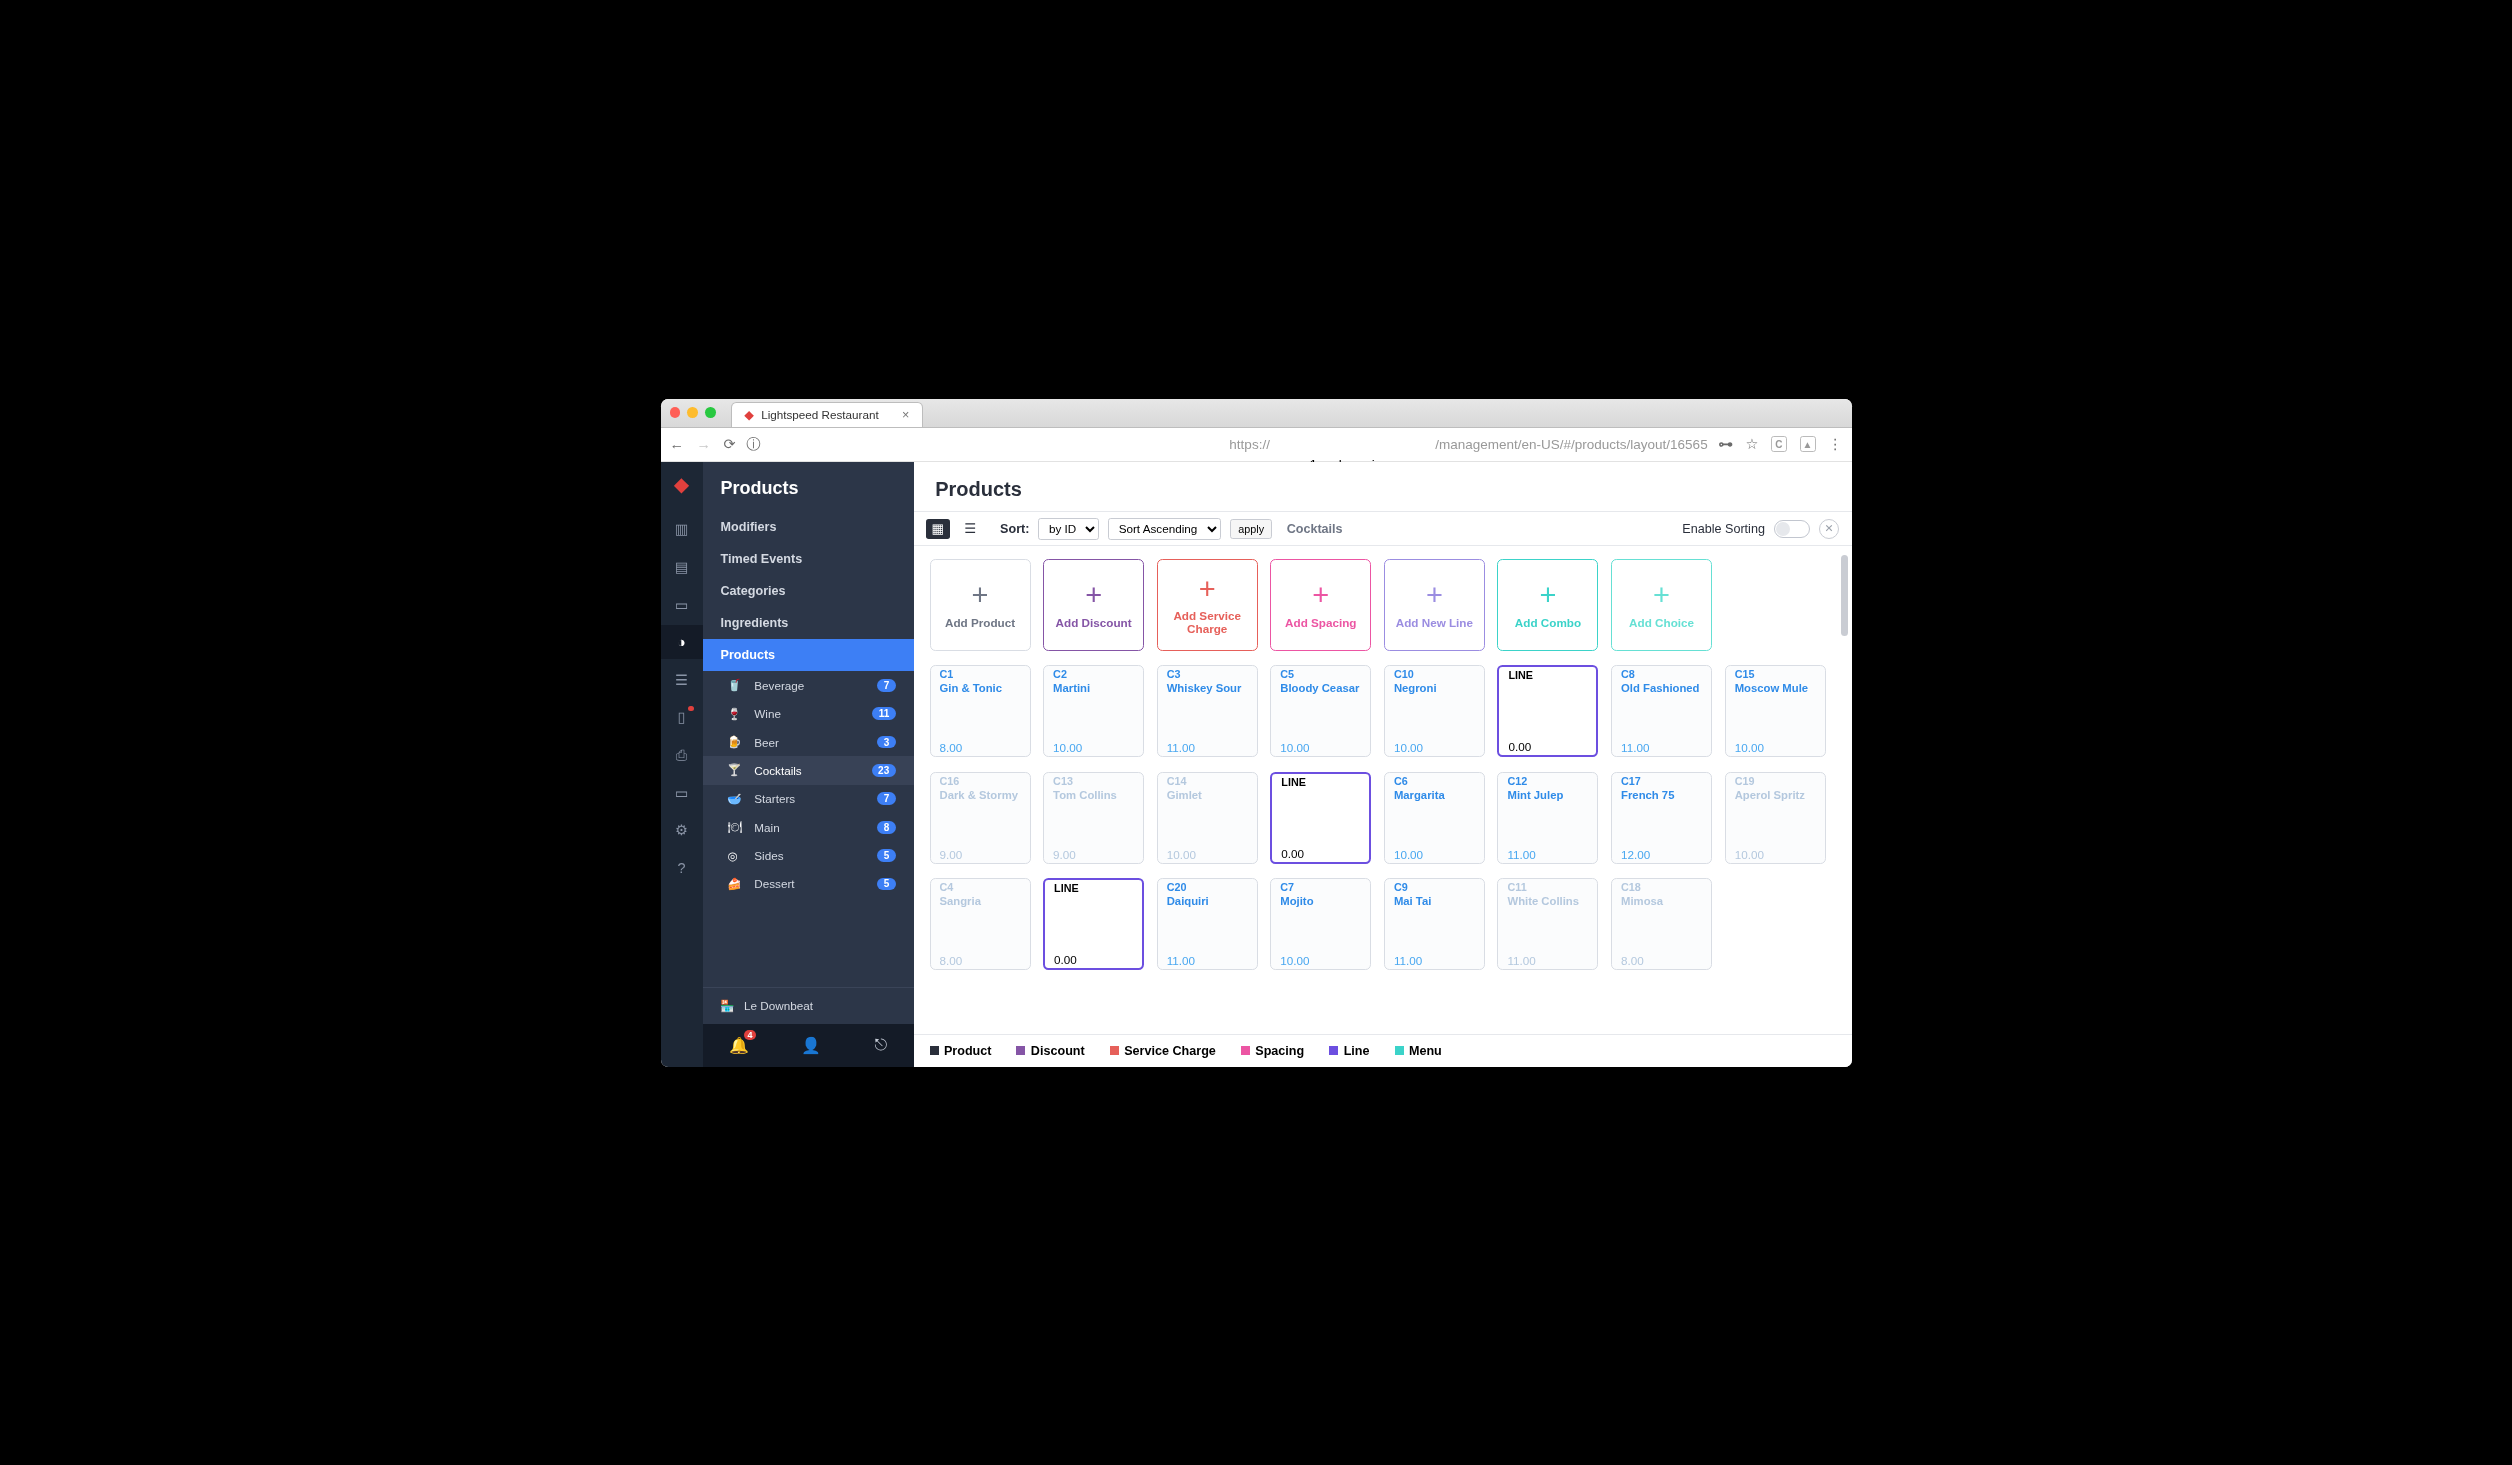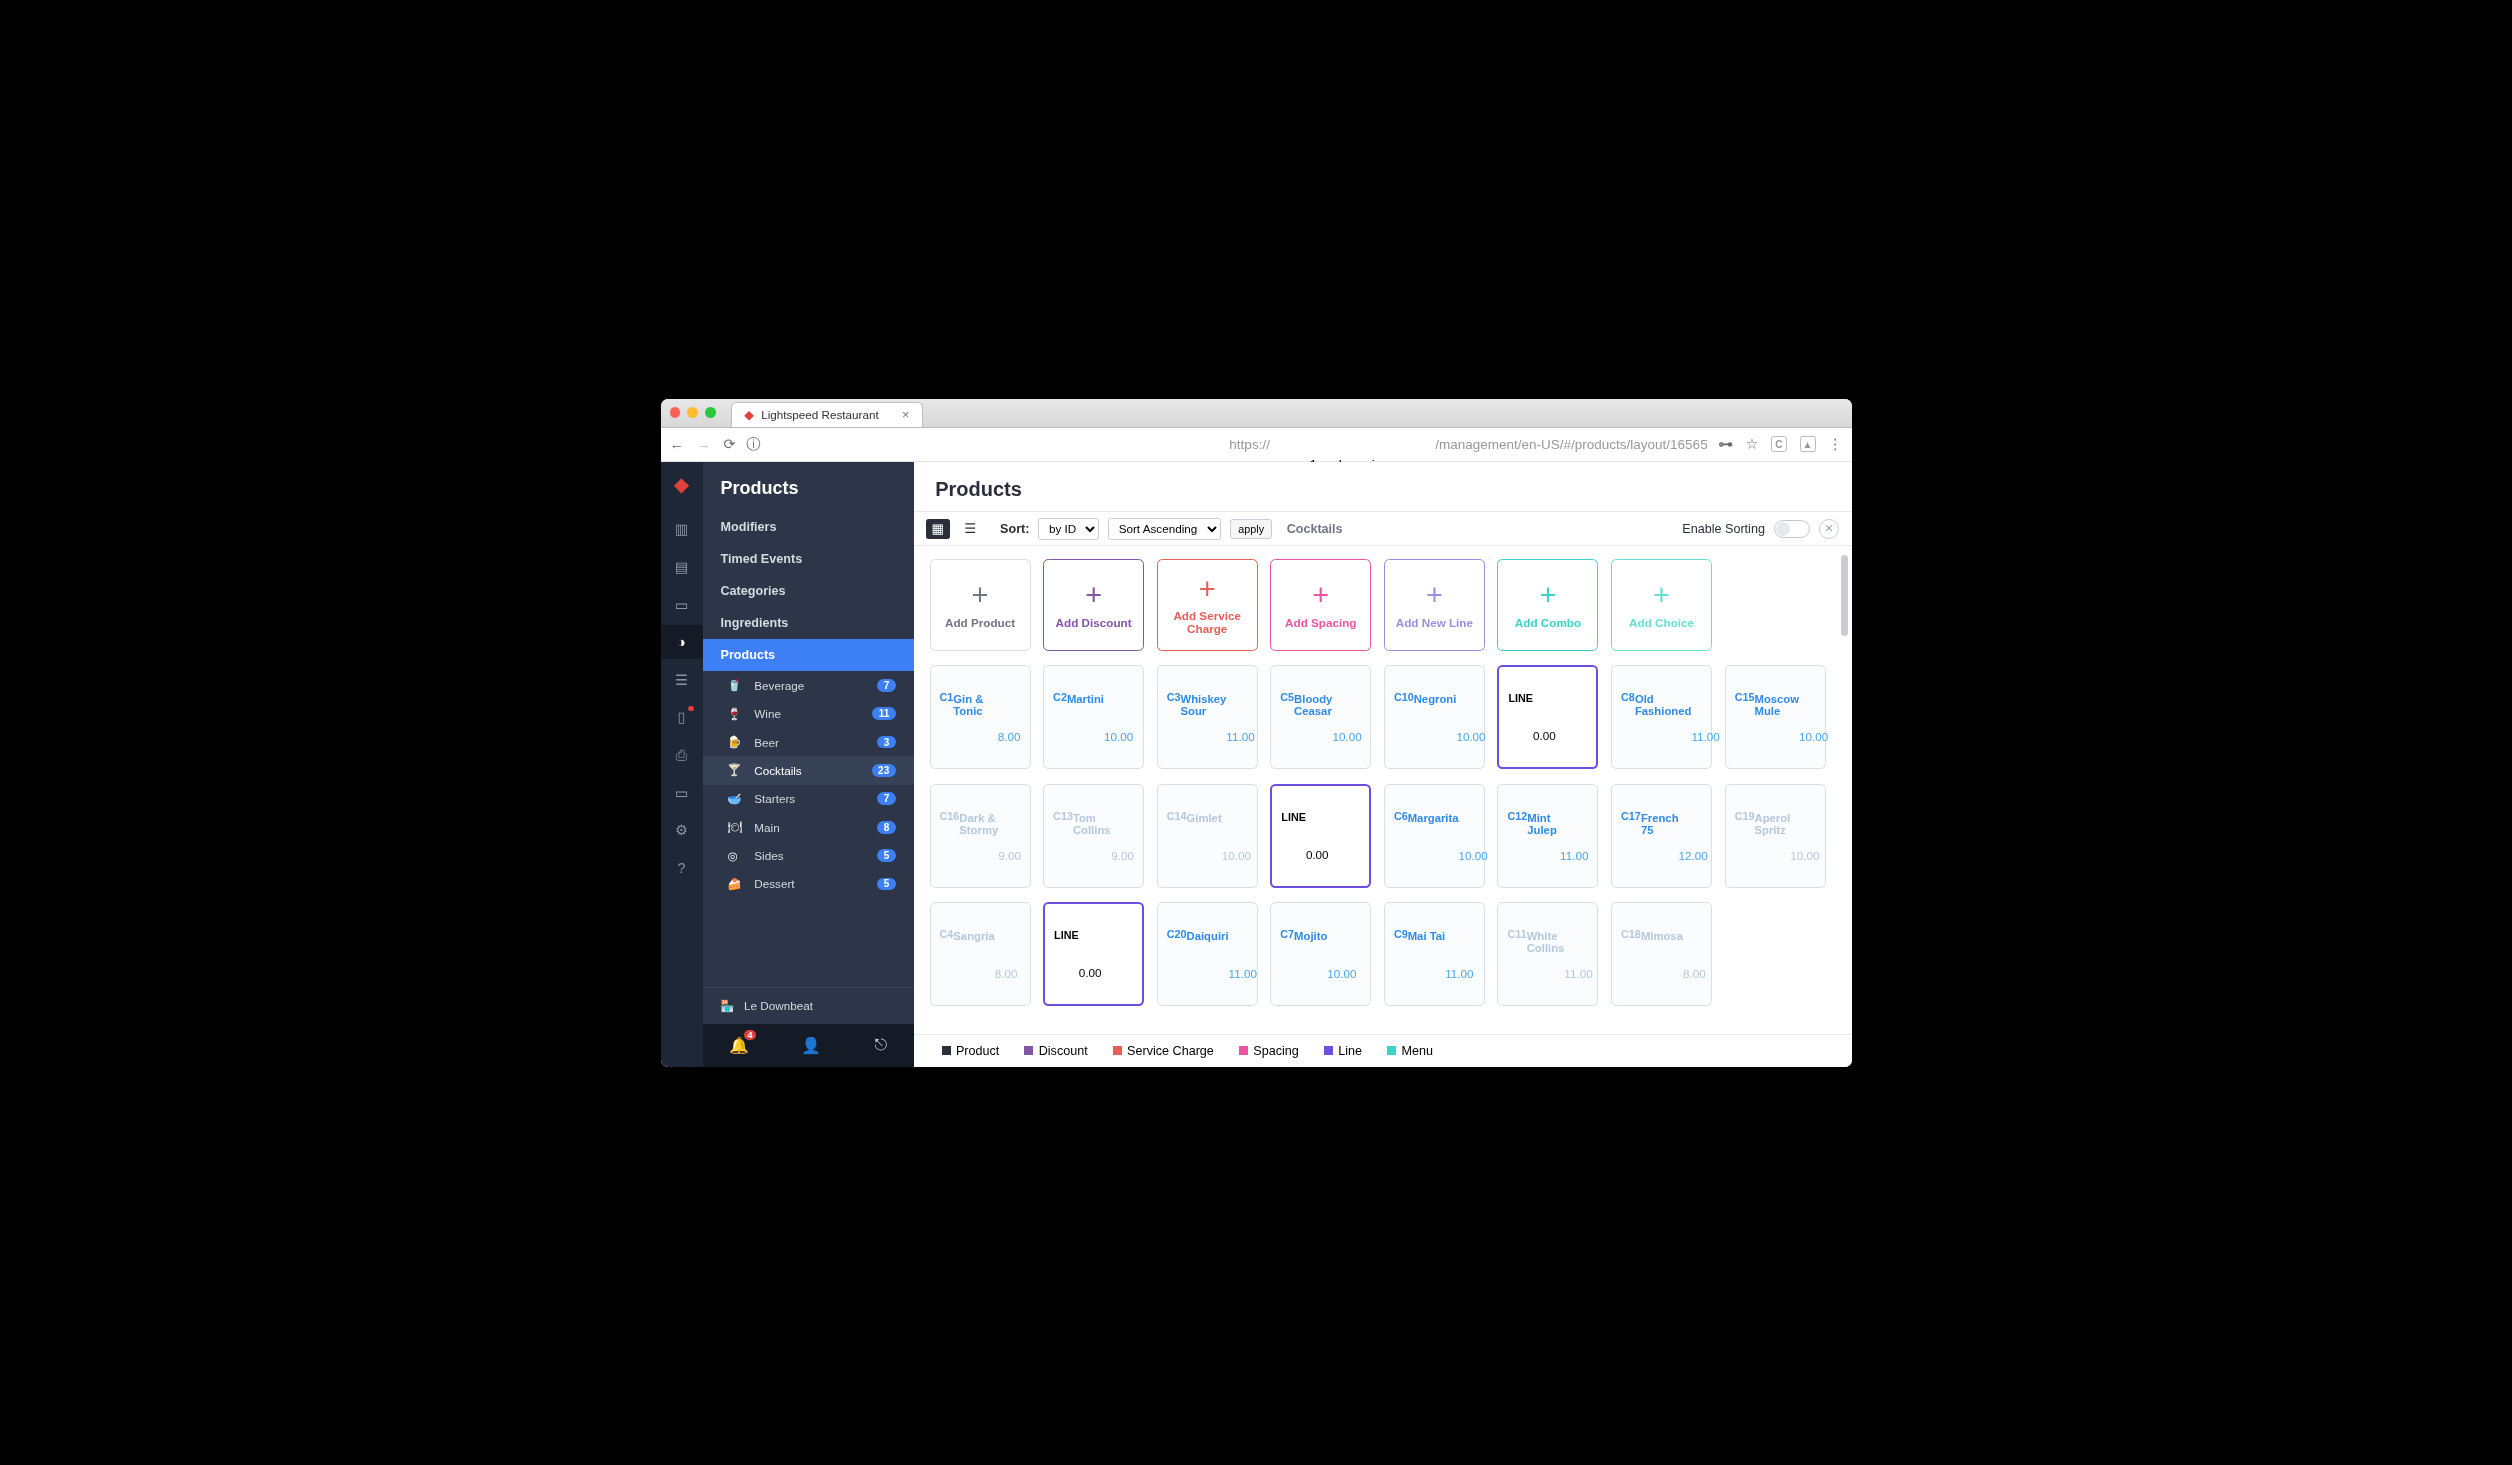--- a/index.html
+++ b/index.html
@@ -62,30 +62,30 @@
 .tile .plus { font-size:29px; font-weight:300; line-height:1; }
 .tile .tlabel { font-size:11.7px; font-weight:600; margin-top:5.4px; }
 .tile.add-default { color:#6f7685; }
 .tile.c-discount { border-color:#8555a6; color:#8555a6; }
 .tile.c-service { border-color:#e6605a; color:#e6605a; }
 .tile.c-spacing { border-color:#ec55a3; color:#ec55a3; }
 .tile.c-newline { border-color:#9b8de1; color:#9b8de1; }
 .tile.c-combo { border-color:#3bd3c9; color:#3bd3c9; }
 .tile.c-choice { border-color:#66e0d4; color:#66e0d4; }
 
-.card { width:101px; height:104px; border:0.9px solid #d9dde4; border-radius:5.4px; padding:25px 9px; background:#fbfcfd; display:flex; flex-direction:row; font-size:11.7px; cursor:pointer; }
+.card { width:101px; height:92px; border:0.9px solid #d9dde4; border-radius:5.4px; padding:2px 9px; background:#fbfcfd; display:flex; flex-direction:column; font-size:11.7px; cursor:pointer; }
 .card .code { color:#2f8be8; font-weight:700; font-size:10.8px; }
 .card .name { color:#2f8be8; font-weight:700; font-size:11.3px; margin-top:1.8px; min-height:27px; }
 .card .price { margin-top:auto; color:#49a7f0; font-size:11.7px; }
 .card.muted .code, .card.muted .name, .card.muted .price { color:#b4c8de; }
 .card.line { border:2.3px solid #6c4fe0; background:#fff; }
 .card.line .code { color:#000; font-weight:600; }
 .card.line .price { color:#000; }
 
-.legend { border-top:0.9px solid #e6e8ec; padding:9px 28px; display:flex; gap:25px; font-size:12.6px; }
+.legend { border-top:0.9px solid #e6e8ec; padding:9px 16px; display:flex; gap:25px; font-size:12.6px;font-weight:bold; }
 .legend-item { display:flex; align-items:center; gap:5.4px; }
 .sw { width:9px; height:9px; display:inline-block; }
 .sw-product { background:#2a2f3b; }
 .sw-discount { background:#8555a6; }
 .sw-service { background:#e6605a; }
 .sw-spacing { background:#ec55a3; }
 .sw-line { background:#6c4fe0; }
 .sw-menu { background:#3bd3c9; }
 .scroll-indicator { position:absolute; right:3.6px; top:9px; width:7.2px; height:81px; background:#c9ccd3; border-radius:3.6px; }
 </style>

